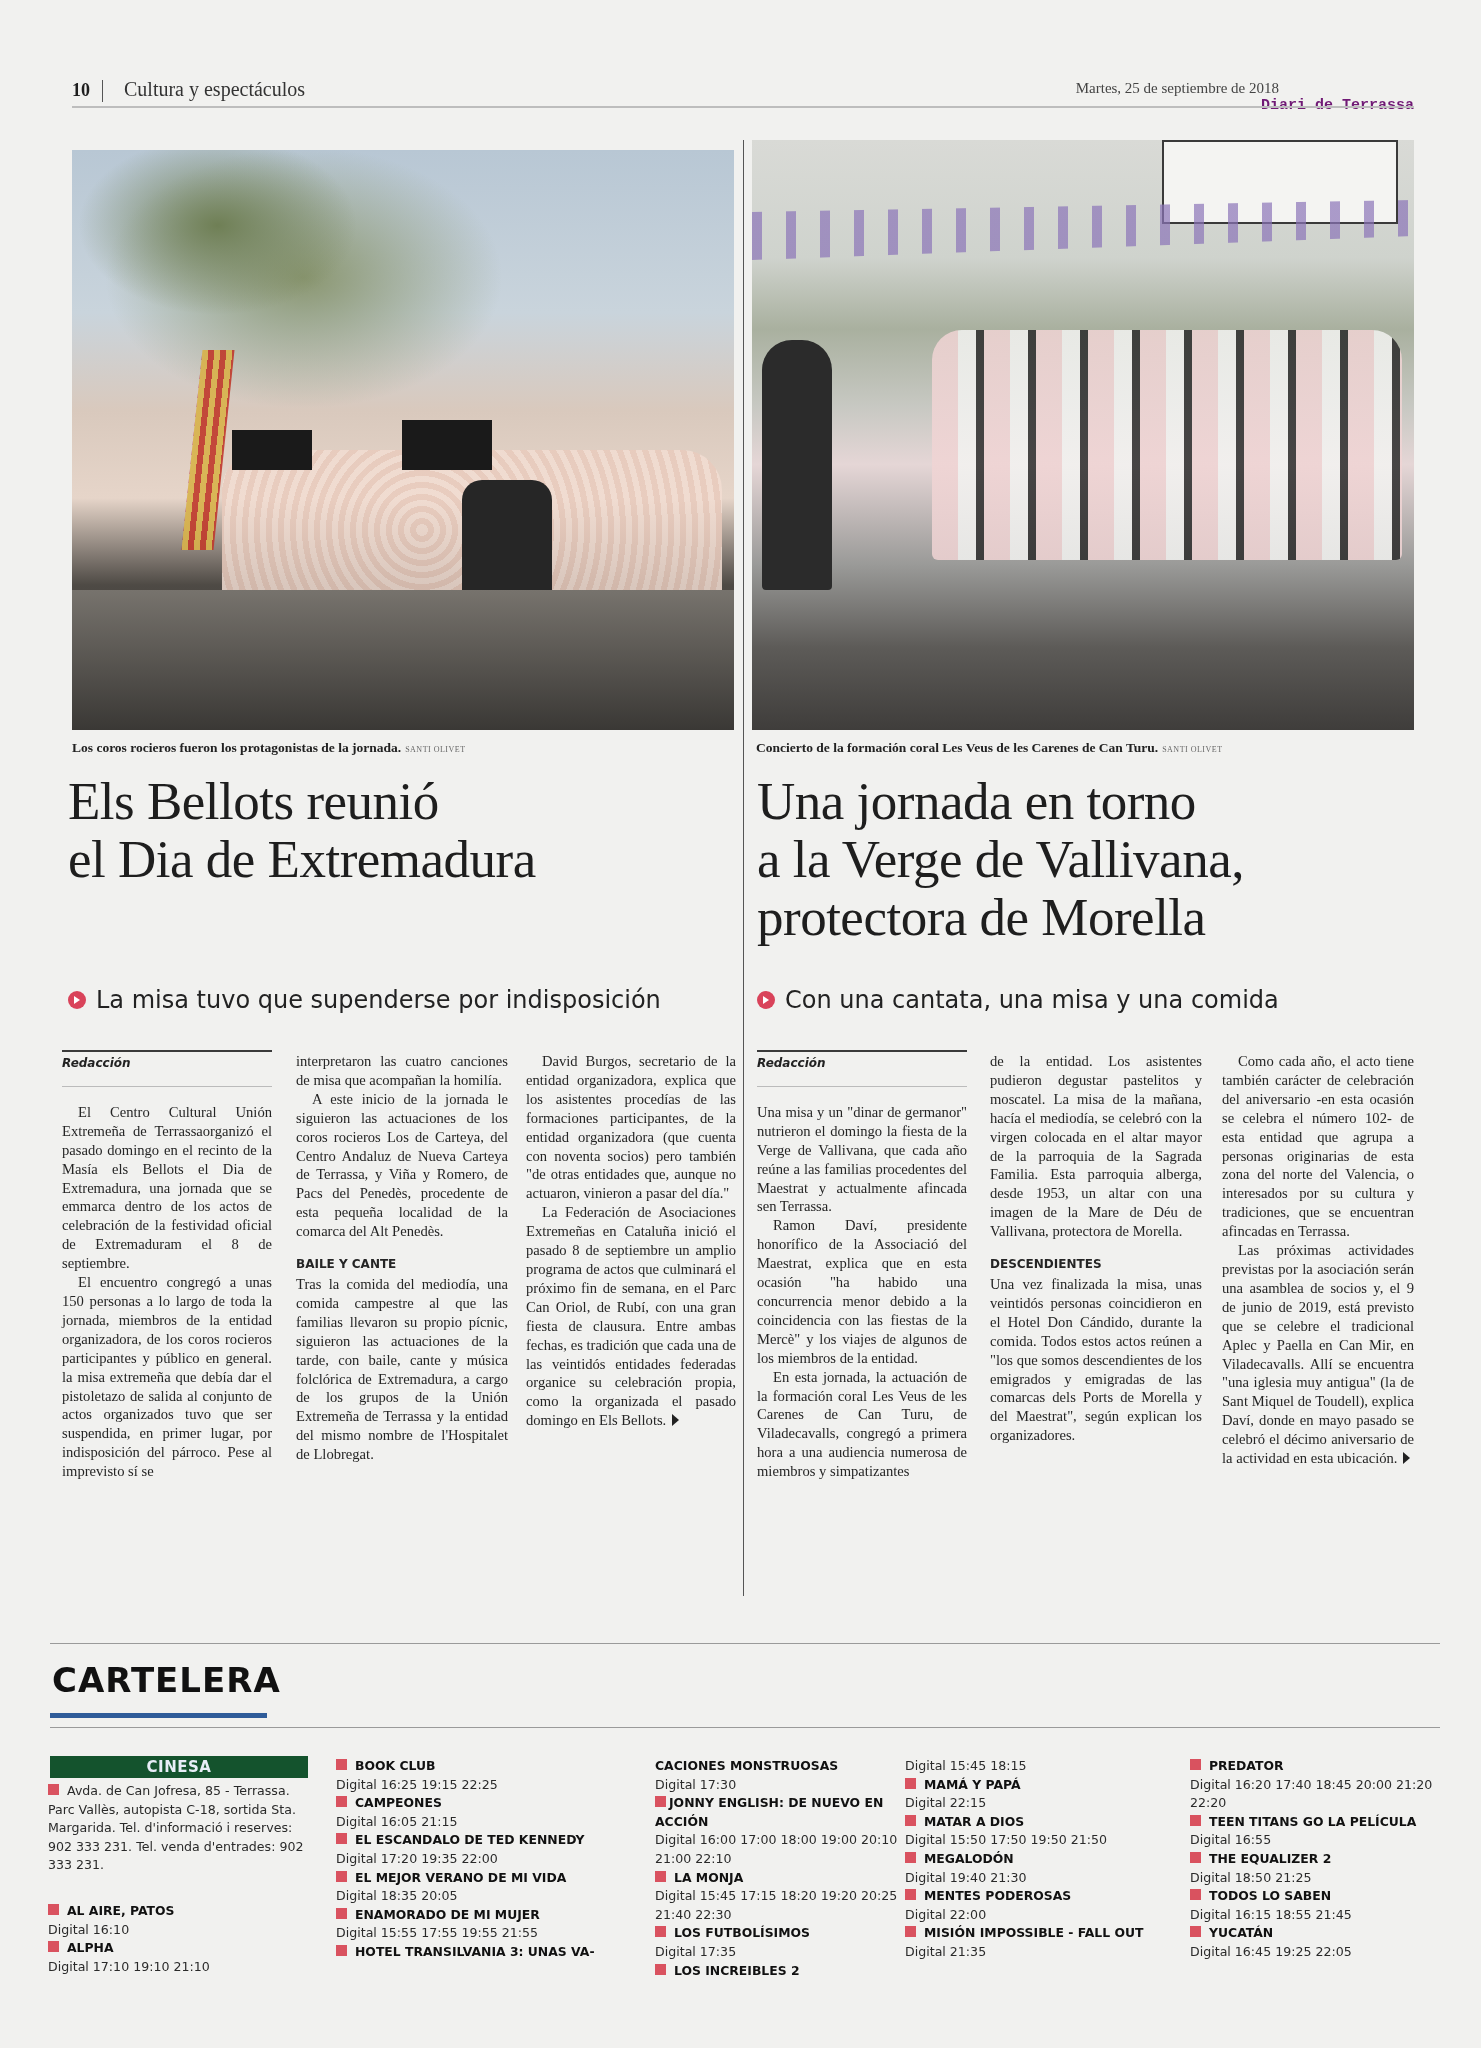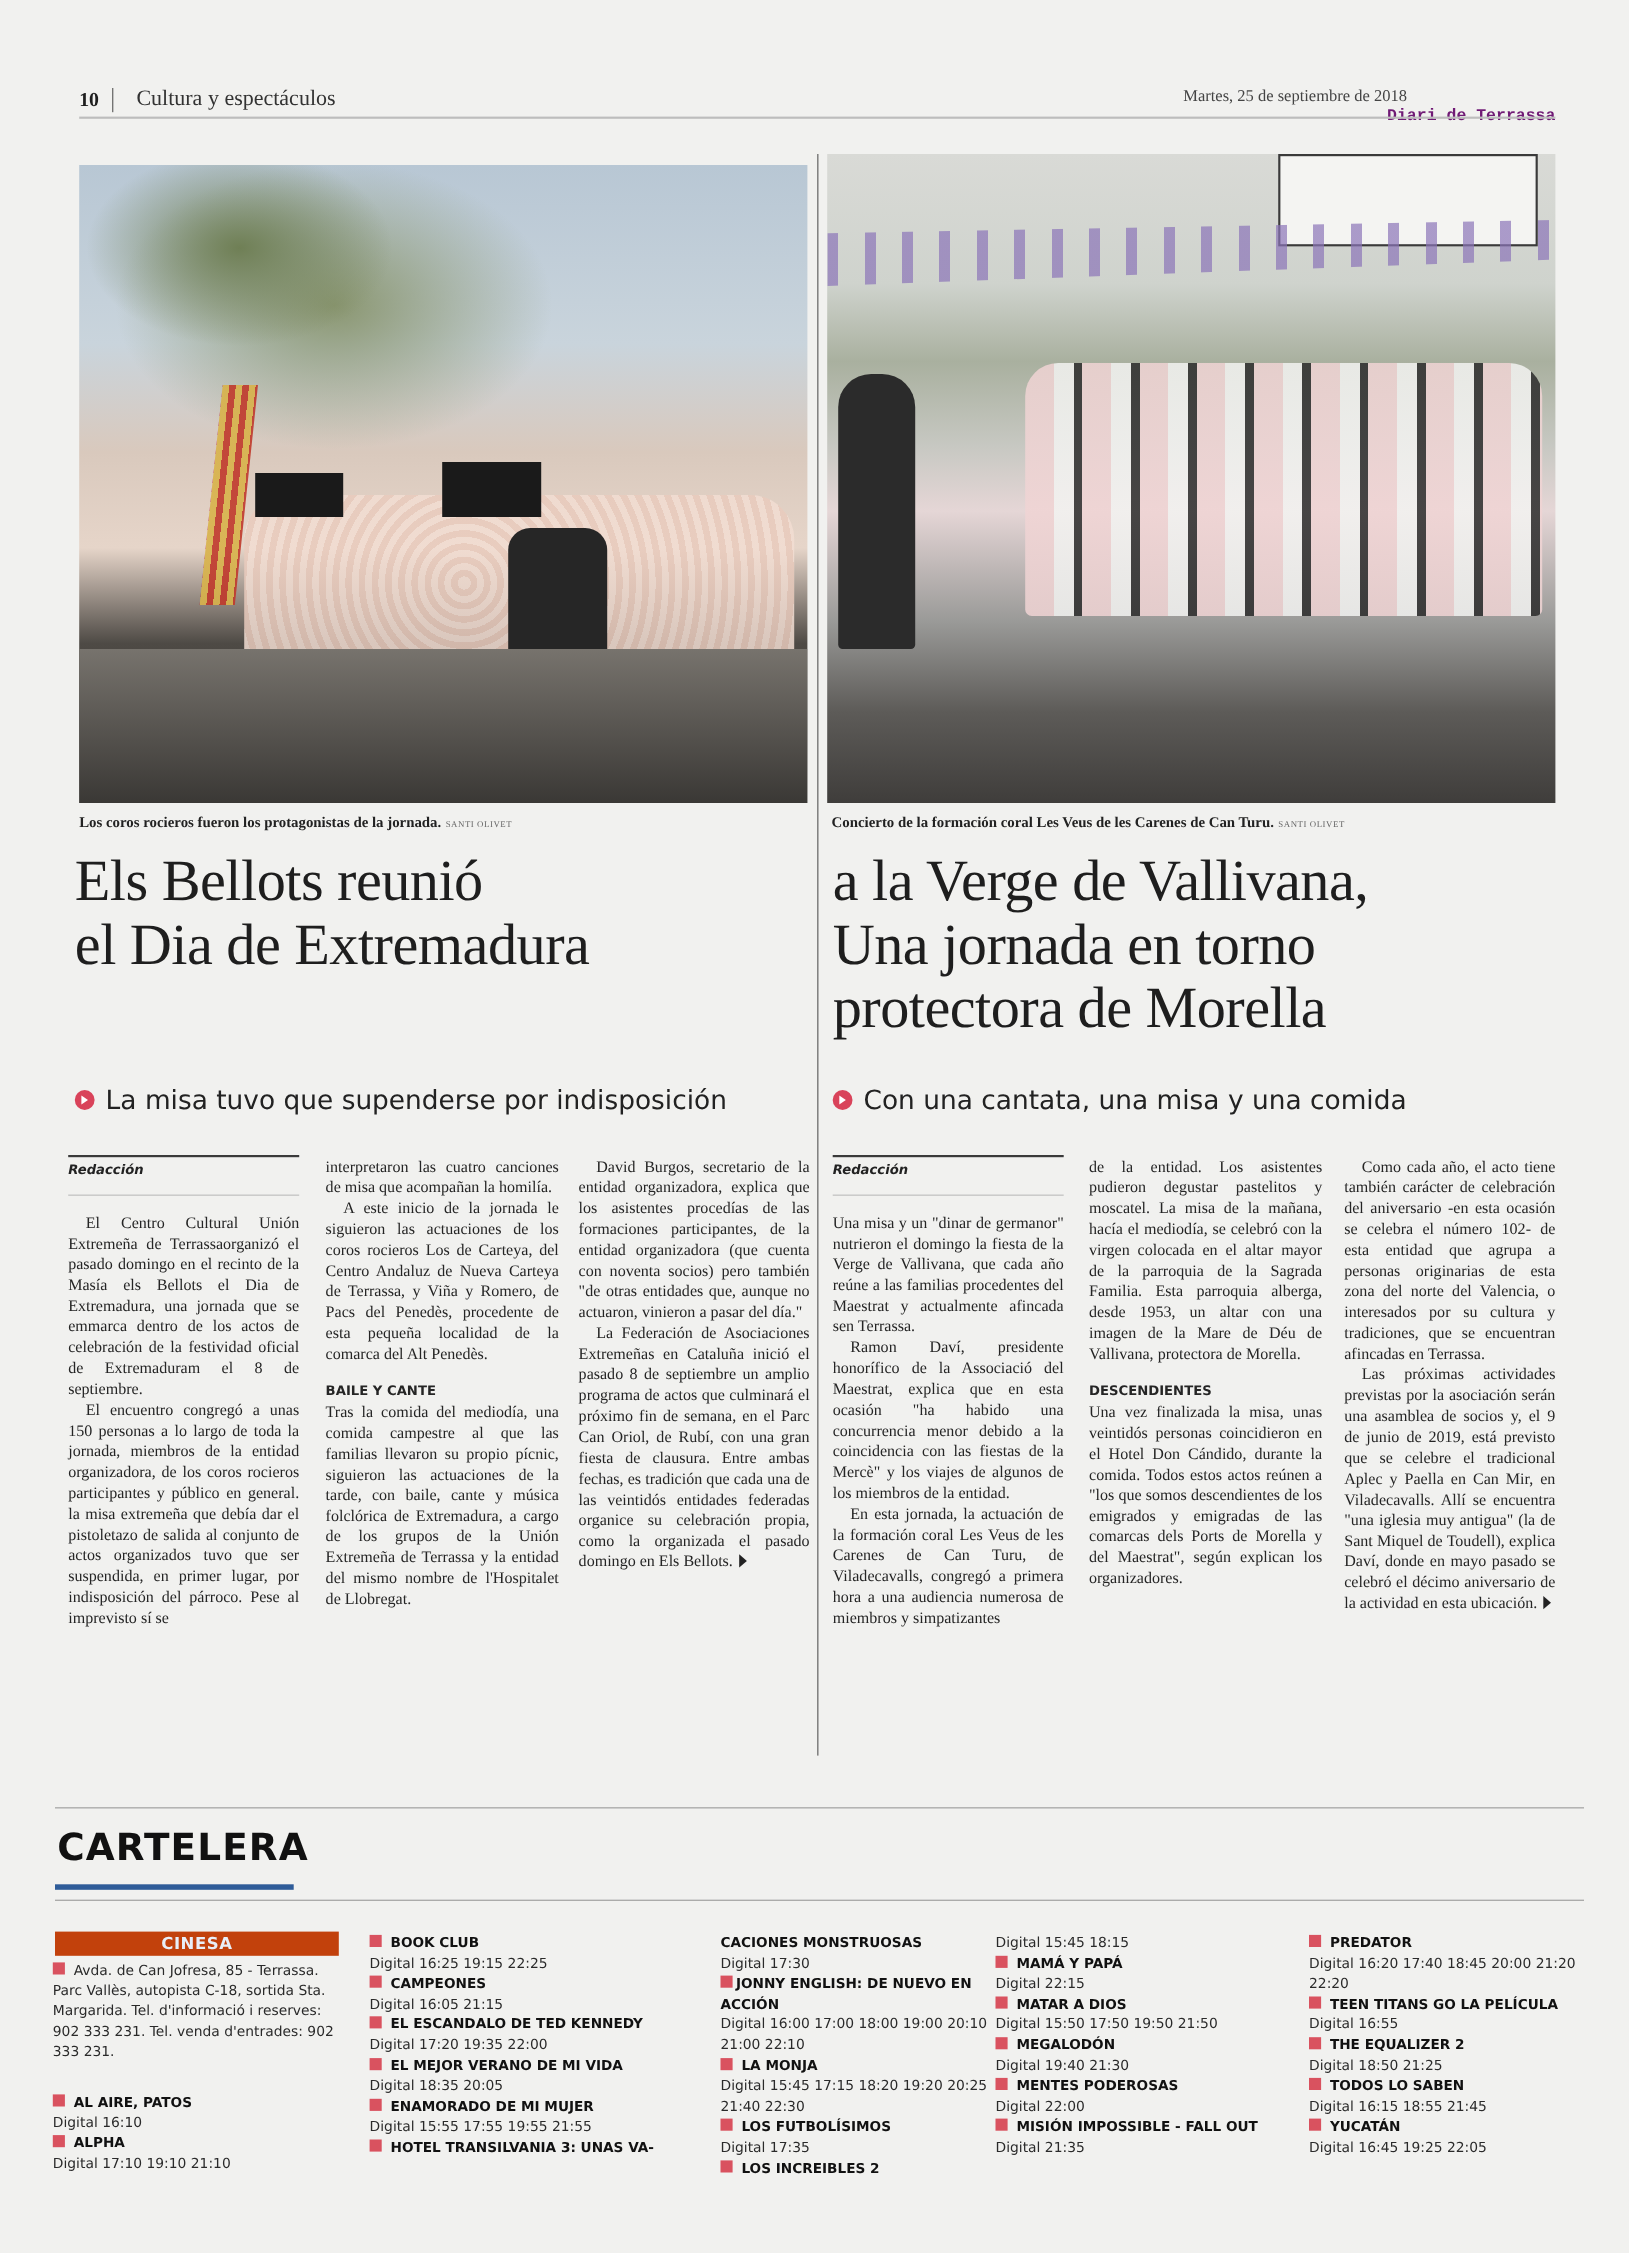--- a/index.html
+++ b/index.html
@@ -64,21 +64,21 @@
   .byline-rule { height:2px; background:#3a3a3a; margin-bottom:2px; }
   .byline { font-family:"DejaVu Sans", sans-serif; font-style:italic; font-weight:bold; font-size:12px; color:#222; border-bottom:1px solid #bbb; padding-bottom:13px; margin-bottom:16px; }
   .subhead { font-family:"DejaVu Sans", sans-serif; font-weight:bold; font-size:12px; margin:14px 0 1px; }
   .endmark { display:inline-block; width:0; height:0; border-left:7px solid #222; border-top:6px solid transparent; border-bottom:6px solid transparent; margin-left:6px; vertical-align:-1px; }
 
   
   .cart-top-rule { position:absolute; left:50px; top:1643px; width:1390px; height:1px; background:#9a9a9a; }
   .cart-title { position:absolute; left:52px; top:1660px; font-family:"DejaVu Sans", sans-serif; font-weight:bold; font-size:34px; letter-spacing:1px; color:#111; }
   .cart-bar { position:absolute; left:50px; top:1713px; width:217px; height:5px; background:#2f5c99; }
   .cart-rule2 { position:absolute; left:50px; top:1727px; width:1390px; height:1px; background:#9a9a9a; }
-  .cinesa { position:absolute; left:50px; top:1756px; width:258px; height:22px; background:#c2410c; color:#e8eef7; font-family:"DejaVu Sans", sans-serif; font-weight:bold; font-size:15px; text-align:center; line-height:22px; letter-spacing:.5px; }
+  .cinesa { position:absolute; left:50px; top:1756px; width:258px; height:22px; background:#14532d; color:#e8eef7; font-family:"DejaVu Sans", sans-serif; font-weight:bold; font-size:15px; text-align:center; line-height:22px; letter-spacing:.5px; }
   .cart-col { position:absolute; font-family:"DejaVu Sans", sans-serif; font-size:12.6px; line-height:18.6px; color:#2a2a2a; }
   .cart-col .addr { width:262px; margin-bottom:27px; }
   .sq { display:inline-block; width:11px; height:11px; background:#d9525f; margin-right:8px; vertical-align:0; }
   .film-title { font-weight:bold; font-size:12.4px; color:#111; }
   .film-times { }
 </style>
 </head>
 <body>
 
 <div class="page">
@@ -118,22 +118,22 @@
 
   <div class="headline" style="left:68px;top:772px;">
     <div>Els Bellots reunió</div>
     <div>el Dia de Extremadura</div>
   </div>
   <div class="deck" style="left:68px;top:986px;">
     <span class="dot"></span><span>La misa tuvo que supenderse por indisposición</span>
   </div>
 
   <div class="headline" style="left:757px;top:772px;">
+    <div>Una jornada en torno</div>
     <div>a la Verge de Vallivana,</div>
-    <div>Una jornada en torno</div>
     <div>protectora de Morella</div>
   </div>
   <div class="deck" style="left:757px;top:986px;">
     <span class="dot"></span><span>Con una cantata, una misa y una comida</span>
   </div>
 
   <div class="col" style="left:62px;top:1050px;width:210px;">
     <div class="byline-rule"></div>
     <div class="byline">Redacción</div>
     <p>El Centro Cultural Unión Extremeña de Terrassaorganizó el pasado domingo en el recinto de la Masía els Bellots el Dia de Extremadura, una jornada que se emmarca dentro de los actos de celebración de la festividad oficial de Extremaduram el 8 de septiembre.</p>

